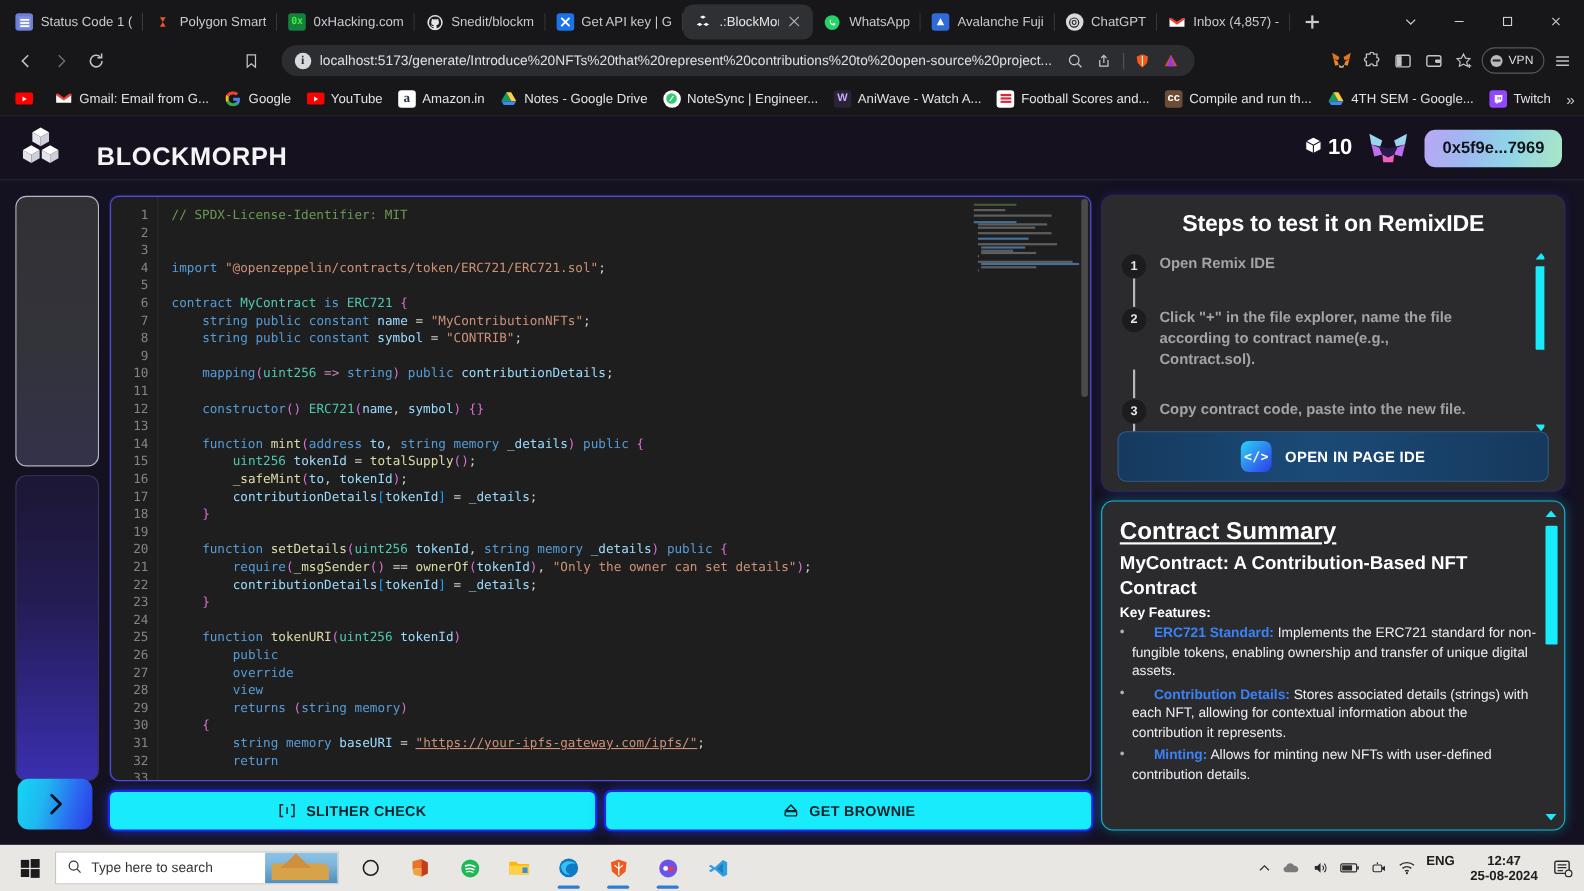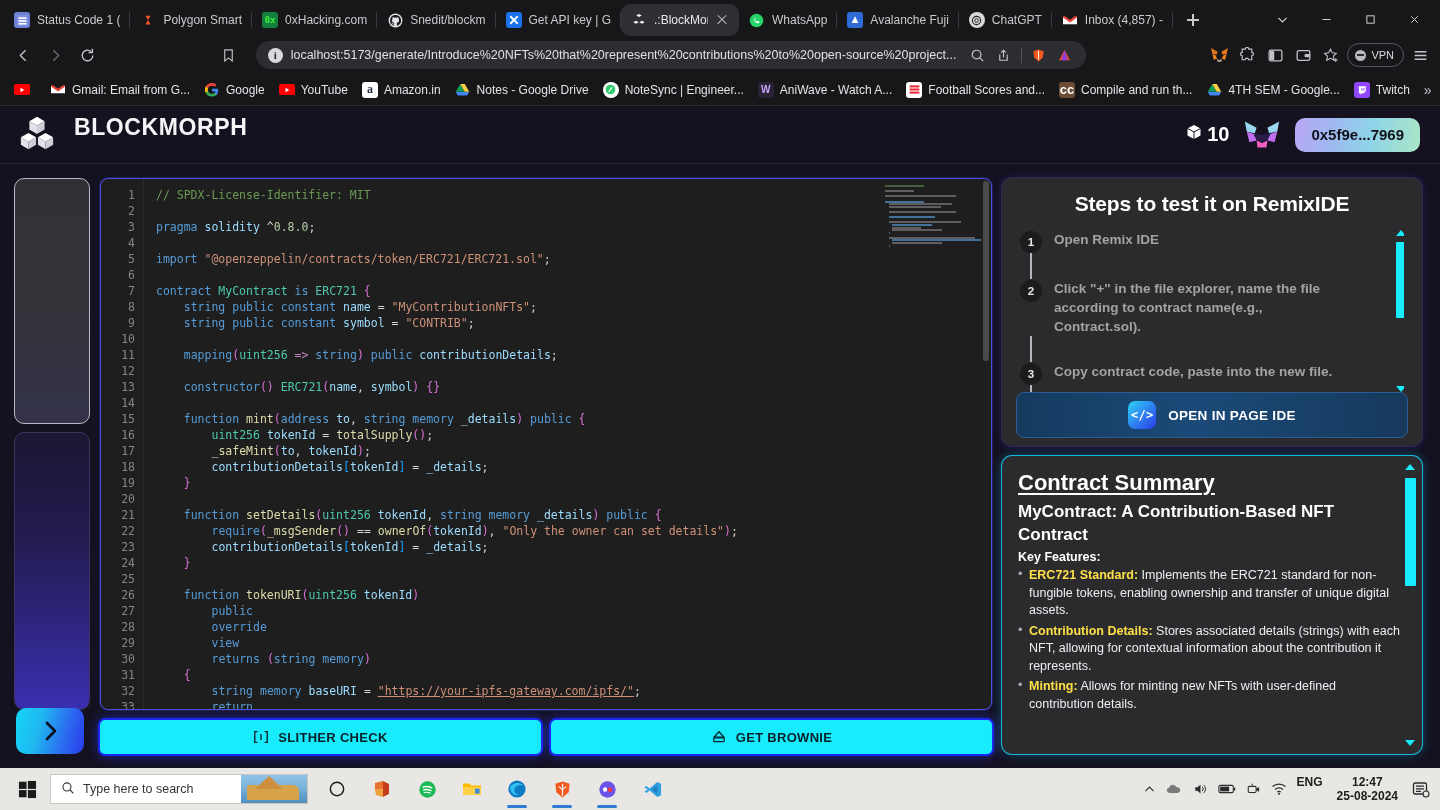--- a/index.html
+++ b/index.html
@@ -58,21 +58,21 @@
   .vpndot::after { content:""; position:absolute; left:2px; top:4.7px; width:7px; height:1.6px; background:#2c2d31; }
 
   .bookbar { height: 32px; flex: 0 0 32px; display: flex; align-items: center; gap: 2px; padding: 0 8px; background: #17171a; border-bottom: 1px solid #2a2a2e; overflow: hidden; }
   .bm { display: flex; align-items: center; gap: 6px; padding: 3px 6px; border-radius: 4px; color: #e2e3e5; font-size: 12px; white-space: nowrap; }
   .bmchev { margin-left: auto; color: #c3c4c7; font-size: 14px; padding: 0 6px; }
 
   
   .page { flex: 1; background: #141120; position: relative; overflow: hidden; }
 
   .apphdr { height: 58px; background: #15111f; display: flex; align-items: center; padding: 0 20px 0 18px; border-bottom: 1px solid #2a2440; }
-  .brand { display: flex; align-items: flex-start; gap: 18px; }
+  .brand { display: flex; align-items: flex-end; gap: 32px; }
   .brandname { color: #f4f4f6; font-size: 23px; font-weight: bold; letter-spacing: .6px; }
   .hdrright { margin-left: auto; display: flex; align-items: center; gap: 14px; }
   .credits { display: flex; align-items: center; gap: 3px; color: #fff; font-size: 20px; font-weight: 600; }
   .metamask { width: 38px; height: 34px; display: flex; align-items: center; justify-content: center; }
   .addrpill {
     height: 34px; border-radius: 10px; padding: 0 16px; display: flex; align-items: center;
     background: linear-gradient(100deg,#b9a6f5 0%,#9fb8f0 30%,#8fd4e8 60%,#a9e6c6 100%);
     color: #101018; font-size: 15px; font-weight: 600;
   }
 
@@ -162,21 +162,21 @@
   .remixico { width: 28px; height: 28px; border-radius: 7px; background: linear-gradient(135deg,#2bd4f5 0%, #2f7df0 55%, #2b3ce8 100%); display: flex; align-items: center; justify-content: center; color: #fff; font-size: 12px; font-weight: bold; font-family: "DejaVu Sans Mono", monospace; }
 
   .sumcard { flex: 1; padding: 14px 20px 8px 16px; overflow: hidden; position: relative;
     box-shadow: 0 0 0 1px #16b9d8, 0 0 12px rgba(20,190,230,.4); }
   .sumtitle { color: #fff; font-size: 22px; font-weight: bold; text-decoration: underline; text-underline-offset: 3px; }
   .sumsub { color: #fff; font-size: 17px; font-weight: bold; line-height: 23px; margin-top: 4px; }
   .sumkey { color: #fff; font-size: 12.5px; font-weight: bold; margin-top: 4px; }
   .sumlist { list-style: none; margin-top: 3px; }
   .sumlist li { color: #eceef0; font-size: 12.5px; line-height: 17.5px; position: relative; padding-left: 11px; margin-bottom: 3px; }
   .sumlist li::before { content: "•"; position: absolute; left: 0; top: -1px; color: #a9b0b8; }
-  .sumlist b { color: #fde047; }
+  .sumlist b { color: #3b82f6; margin-left: 20px; }
   .sumscroll { position: absolute; right: 5px; top: 8px; bottom: 8px; width: 14px; }
   .sumscroll i { position: absolute; left: 1.5px; top: 14px; width: 11px; height: 108px; background: #18ebfb; border-radius: 1px; }
 
   .docbtn {
     height: 34px; flex: 0 0 34px; border-radius: 8px;
     background: radial-gradient(ellipse at 62% 50%, #2b4df0 0%, #1730b4 38%, #0d1a6a 70%, #0a1246 100%);
     display: flex; align-items: center; justify-content: center; gap: 11px;
     color: #fff; font-size: 13.5px; font-weight: bold; letter-spacing: .3px;
     box-shadow: 0 0 0 1.5px #17c0dd, 0 0 12px rgba(23,192,221,.45);
   }
@@ -495,21 +495,21 @@
       <span class="favicon" style="background:#fff;">
         <svg width="13" height="13" viewBox="0 0 16 16">
             <rect x="2" y="3" width="12" height="2.4" fill="#e8222e"></rect>
             <rect x="2" y="6.8" width="12" height="2.4" fill="#e8222e"></rect>
             <rect x="2" y="10.6" width="12" height="2.4" fill="#e8222e"></rect>
           </svg>
       </span>
       <span>Football Scores and...</span>
     </div>
     <div class="bm">
-      <span class="favicon" style="background:#6d4c36;color:#fff;font-size:13px;font-weight:bold;">cc</span>
+      <span class="favicon" style="background:#6d4c36;color:#fff;font-size:10px;font-weight:bold;">cc</span>
       <span>Compile and run th...</span>
     </div>
     <div class="bm">
       <span class="favicon">
         <svg width="15" height="13" viewBox="0 0 16 14">
             <path d="M5.6 1 L10.4 9.4 H0.7 Z" fill="#0f9d58"></path>
             <path d="M10.4 1 L15.3 9.4 L10.4 9.4 L5.6 1 Z" fill="#ffcd40"></path>
             <path d="M0.7 9.8 L3.2 13.4 L12.9 13.4 L15.3 9.8 Z" fill="#4285f4"></path>
           </svg>
       </span>
@@ -623,21 +623,20 @@
                 <div>28</div>
                 <div>29</div>
                 <div>30</div>
                 <div>31</div>
                 <div>32</div>
                 <div>33</div>
               </div>
             <div class="codelines" id="codelines">
                 <div class="ln"><span class="cmt">// SPDX-License-Identifier: MIT</span></div>
                 <div class="ln">&nbsp;</div>
-                <div class="ln"><span class="kw">pragma</span><span class="pl"> </span><span class="var">solidity</span><span class="pl"> </span><span class="pl">^</span><span class="num">0.8.0</span><span class="pl">;</span></div>
                 <div class="ln">&nbsp;</div>
                 <div class="ln"><span class="kw">import</span><span class="pl"> </span><span class="str">"@openzeppelin/contracts/token/ERC721/ERC721.sol"</span><span class="pl">;</span></div>
                 <div class="ln">&nbsp;</div>
                 <div class="ln"><span class="kw">contract</span><span class="pl"> </span><span class="typ">MyContract</span><span class="pl"> </span><span class="kw">is</span><span class="pl"> </span><span class="typ">ERC721</span><span class="pl"> </span><span class="brk2">{</span></div>
                 <div class="ln"><span class="pl"> </span><span class="pl"> </span><span class="pl"> </span><span class="pl"> </span><span class="kw">string</span><span class="pl"> </span><span class="kw">public</span><span class="pl"> </span><span class="kw">constant</span><span class="pl"> </span><span class="var">name</span><span class="pl"> </span><span class="pl">=</span><span class="pl"> </span><span class="str">"MyContributionNFTs"</span><span class="pl">;</span></div>
                 <div class="ln"><span class="pl"> </span><span class="pl"> </span><span class="pl"> </span><span class="pl"> </span><span class="kw">string</span><span class="pl"> </span><span class="kw">public</span><span class="pl"> </span><span class="kw">constant</span><span class="pl"> </span><span class="var">symbol</span><span class="pl"> </span><span class="pl">=</span><span class="pl"> </span><span class="str">"CONTRIB"</span><span class="pl">;</span></div>
                 <div class="ln">&nbsp;</div>
                 <div class="ln"><span class="pl"> </span><span class="pl"> </span><span class="pl"> </span><span class="pl"> </span><span class="kw">mapping</span><span class="brk2">(</span><span class="typ">uint256</span><span class="pl"> </span><span class="kw2">=&gt;</span><span class="pl"> </span><span class="kw">string</span><span class="brk2">)</span><span class="pl"> </span><span class="kw">public</span><span class="pl"> </span><span class="var">contributionDetails</span><span class="pl">;</span></div>
                 <div class="ln">&nbsp;</div>
                 <div class="ln"><span class="pl"> </span><span class="pl"> </span><span class="pl"> </span><span class="pl"> </span><span class="kw">constructor</span><span class="brk2">(</span><span class="brk2">)</span><span class="pl"> </span><span class="typ">ERC721</span><span class="brk2">(</span><span class="var">name</span><span class="pl">,</span><span class="pl"> </span><span class="var">symbol</span><span class="brk2">)</span><span class="pl"> </span><span class="brk2">{</span><span class="brk2">}</span></div>

